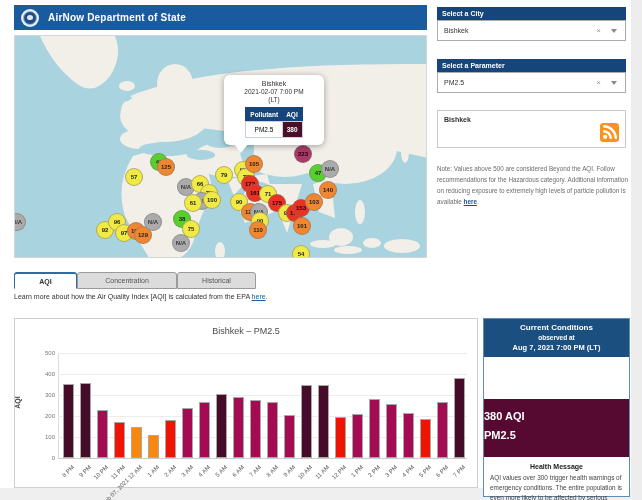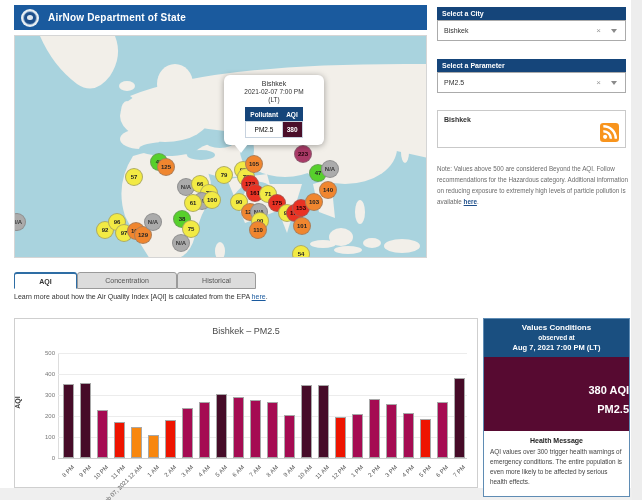--- a/index.html
+++ b/index.html
@@ -69,21 +69,21 @@
   .bar{position:absolute;width:11px;border:1px solid #a8a8a8;box-sizing:border-box;cursor:pointer;}
   .xlabel{position:absolute;width:86px;text-align:right;font-size:6px;color:#555;
     transform-origin:100% 0;transform:rotate(-45deg);white-space:nowrap;}
 
   
   #cc-panel{left:483px;top:318px;width:147px;height:179px;border:1px solid #5f8cb4;box-sizing:border-box;background:#fff;z-index:6;}
   #cc-head{background:#1a4f80;color:#fff;text-align:center;padding:4px 2px 5px;}
   #cc-title{font-size:8px;font-weight:bold;}
   #cc-sub{font-size:6.5px;font-weight:bold;margin-top:2px;}
   #cc-date{font-size:7.5px;font-weight:bold;margin-top:2px;}
-  #cc-aqi-block{background:#570a31;color:#fff;text-align:right;padding:24px 0 11px;}
+  #cc-aqi-block{background:#570a31;color:#fff;text-align:left;padding:8px 0 11px;margin-top:42px;}
   #cc-aqi-block div{font-size:11px;font-weight:bold;line-height:1.75;}
   #cc-health{padding:4px 6px;}
   #cc-health-title{font-size:7px;font-weight:bold;color:#222;text-align:center;margin:2px 0 3px;}
   #cc-health-text{font-size:6.4px;color:#444;line-height:1.6;}
 </style>
 </head>
 <body>
 
 <div id="page">
   <div class="abs" id="right-strip"></div>
@@ -285,21 +285,21 @@
         <div class="xlabel" style="left: 326.5px; top: 145px;">5 PM</div>
         <div class="bar" style="left: 422px; top: 83px; height: 56px; background: rgb(165, 11, 82);"></div>
         <div class="xlabel" style="left: 343.5px; top: 145px;">6 PM</div>
         <div class="bar" style="left: 439px; top: 59px; height: 80px; background: rgb(70, 11, 40);"></div>
         <div class="xlabel" style="left: 360.5px; top: 145px;">7 PM</div>
       </div>
   </div>
 
   <div class="abs" id="cc-panel">
     <div id="cc-head">
-      <div id="cc-title">Values Conditions</div>
+      <div id="cc-title">Current Conditions</div>
       <div id="cc-sub">observed at</div>
       <div id="cc-date">Aug 7, 2021 7:00 PM (LT)</div>
     </div>
     <div id="cc-aqi-block">
       <div>380 AQI</div>
       <div>PM2.5</div>
     </div>
     <div id="cc-health">
       <div id="cc-health-title">Health Message</div>
       <div id="cc-health-text">AQI values over 300 trigger health warnings of emergency conditions. The entire population is even more likely to be affected by serious health effects.</div>

